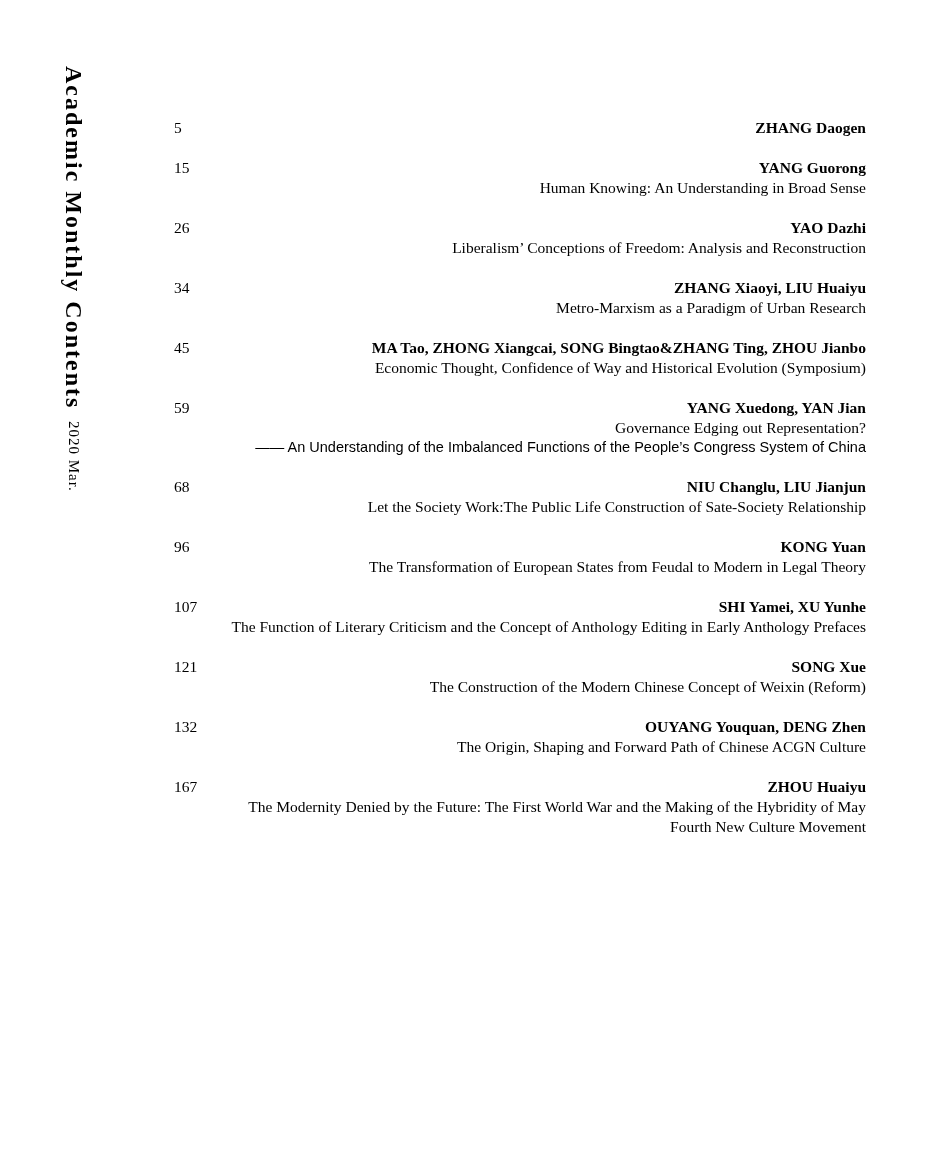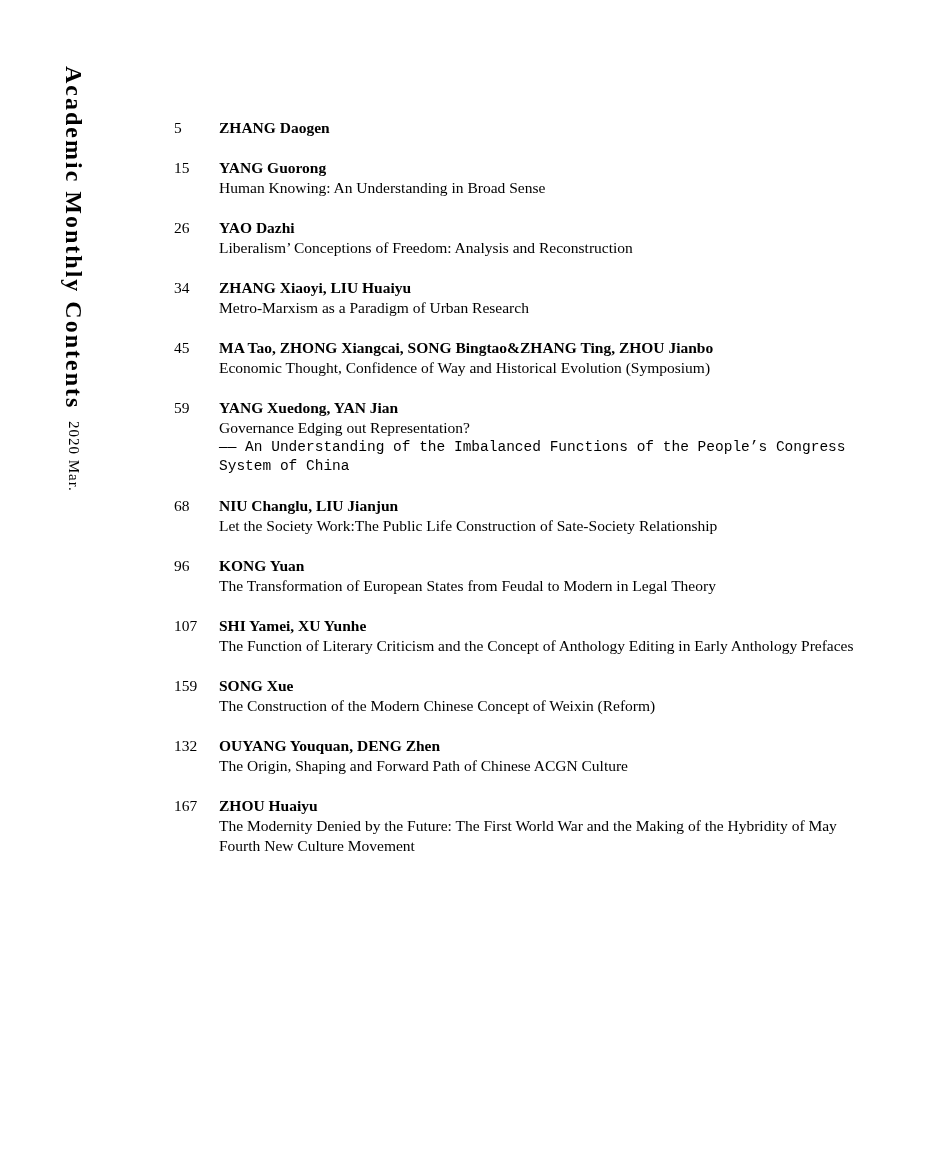--- a/index.html
+++ b/index.html
@@ -44,25 +44,25 @@
   .entry {
     display:flex;
     margin-bottom:20px;
     font-size:15.5px;
     line-height:20px;
   }
   .num {
     width:45px;
     flex-shrink:0;
   }
-  .entry-body { flex:1; max-width:647px; }
+  .entry-body { flex:1; max-width:647px;text-align:right; }
   .authors { font-weight:bold; }
   .title { }
   .subtitle {
-    font-family:Liberation Mono, monospace;
+    font-family:Liberation Sans, sans-serif;
     font-size:14.5px;
     line-height:19px;
   }
   .subtitle:empty { display:none; }
 </style>
 </head>
 <body>
 
 <div class="page">
 
@@ -147,21 +147,21 @@
     <div class="entry">
       <div class="num">107</div>
       <div class="entry-body">
         <div class="authors">SHI Yamei, XU Yunhe</div>
         <div class="title">The Function of Literary Criticism and the Concept of Anthology Editing in Early Anthology Prefaces</div>
 
       </div>
     </div>
 
     <div class="entry">
-      <div class="num">159</div>
+      <div class="num">121</div>
       <div class="entry-body">
         <div class="authors">SONG Xue</div>
         <div class="title">The Construction of the Modern Chinese Concept of Weixin (Reform)</div>
 
       </div>
     </div>
 
     <div class="entry">
       <div class="num">132</div>
       <div class="entry-body">

